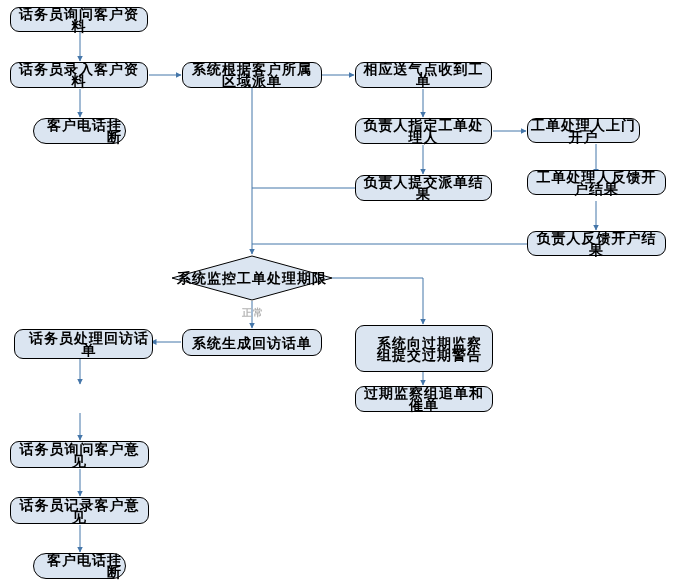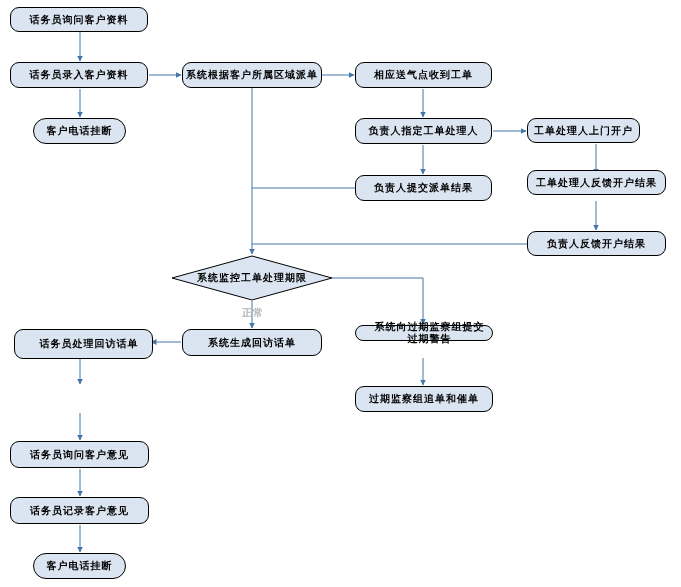--- a/index.html
+++ b/index.html
@@ -19,29 +19,29 @@
   }
   .node {
     position: absolute;
     box-sizing: border-box;
     background: var(--node-fill);
     border: 1px solid var(--node-border);
     display: flex;
     align-items: center;
     justify-content: center;
     text-align: center;
-    font-size: 10px;
+    font-size: 14px;
     font-weight: bold;
     line-height: 12px;
     letter-spacing: 1px;
     color: #000000;
     padding: 1px 3px;
   }
   .process { border-radius: 9px; }
-  .terminator { border-radius: 13px; }
+  .terminator { border-radius: 13px; text-align: right; }
   .diamond-label {
     position: absolute;
     background: transparent;
     border: none;
   }
   #edge-layer { position: absolute; left: 0; top: 0; }
   .edge { stroke: var(--arrow); stroke-width: 1; fill: none; }
   .arrowhead-path { fill: var(--arrow); }
   .diamond-shape { fill: var(--node-fill); stroke: var(--node-border); stroke-width: 1; }
   .edge-label {
@@ -122,21 +122,21 @@
     </div>
 
   <div class="node diamond-label" style="left:172px; top:266px; width:160px; height:24px;">
       <span>系统监控工单处理期限</span>
     </div>
   <div class="edge-label" style="left:242px; top:306px;">正常</div>
 
   <div class="node process" style="left:182px; top:329px; width:140px; height:27px;">
       <span>系统生成回访话单</span>
     </div>
-  <div class="node process" style="left:355px; top:325px; width:138px; height:16px;padding-left:14px;">
+  <div class="node process" style="left:355px; top:325px; width:138px; height:47px;padding-left:14px;">
       <span>系统向过期监察组提交过期警告</span>
     </div>
   <div class="node process" style="left:355px; top:386px; width:138px; height:26px;">
       <span>过期监察组追单和催单</span>
     </div>
 
   <div class="node process" style="left:14px; top:329px; width:139px; height:30px;padding-left:14px;">
       <span>话务员处理回访话单</span>
     </div>
   <div class="node process" style="left:10px; top:441px; width:139px; height:27px;">

